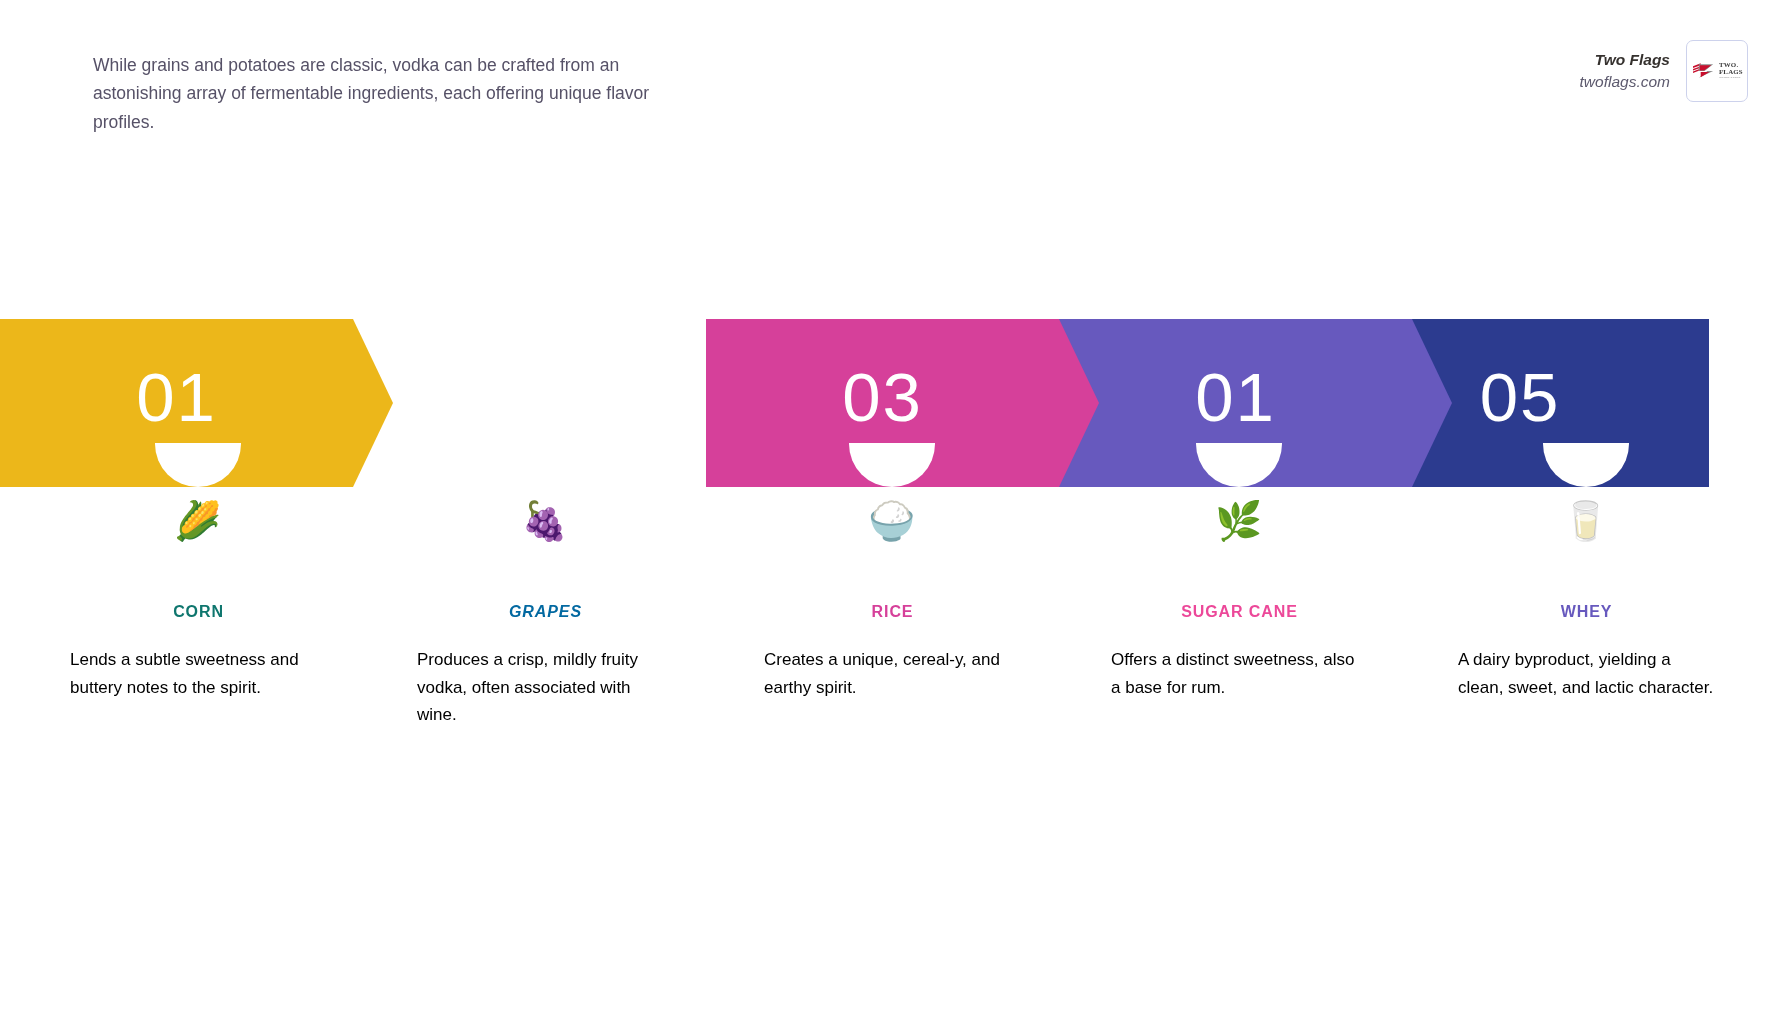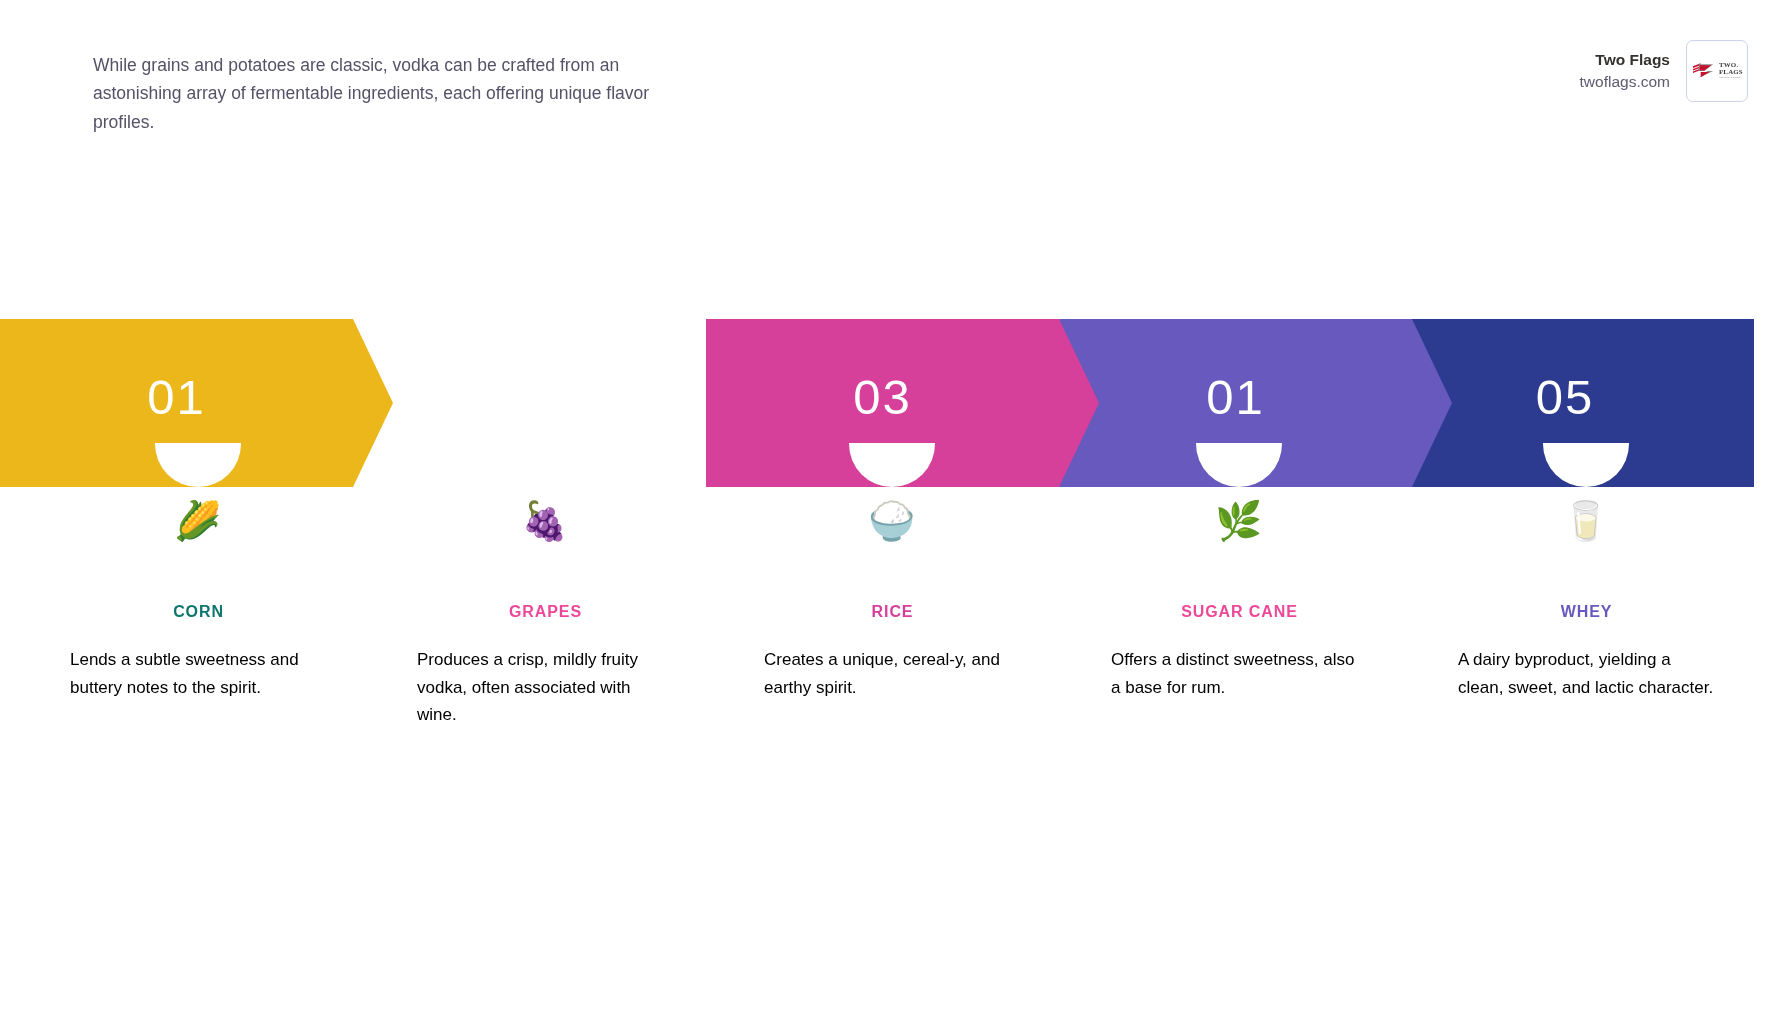--- a/index.html
+++ b/index.html
@@ -20,21 +20,21 @@
   }
   .subtitle {
     margin-top: 17px; font-size: 17.5px; line-height: 1.62;
     color: #565167; max-width: 615px; font-weight: 400; margin-left: 47px;
   }
 
   .brand {
     position: absolute; right: 42px; top: 40px;
     display: flex; align-items: center; gap: 16px;
   }
-  .brand-text { text-align: right; }
+  .brand-text { text-align: right; font-style: italic; }
   .brand-name { font-size: 15.5px; font-weight: 700; color: #35312e; line-height: 1.45; }
   .brand-url  { font-size: 15.5px; font-weight: 400; color: #5d5a6e; line-height: 1.45; }
   .brand-logo {
     width: 62px; height: 62px; border: 1px solid #cdd2ec; border-radius: 7px;
     background: #fff; display: flex; align-items: center; justify-content: center;
   }
   .logo-inner { display: flex; align-items: center; gap: 2px; transform: scale(0.96); }
   .logo-mark { width: 26px; height: 20px; }
   .logo-words { display: flex; flex-direction: column; line-height: 1; }
   .logo-words .lw1, .logo-words .lw2 {
@@ -66,43 +66,43 @@
   .emoji { font-size: 38px; line-height: 1; height: 46px;
            display: flex; align-items: center; justify-content: center; }
   .card-label {
     margin-top: 59px; font-size: 16px; font-weight: 700;
     letter-spacing: .9px; text-transform: uppercase;
   }
   .card-desc {
     margin-top: 25px; font-size: 17px; line-height: 1.63;
     color: #000000; text-align: left; padding: 0 2px;
   }
-  .l1 { color: #0f766e; } .l2 { color: #ec4899; } .l3 { color: #D6409A; }
+  .l1 { color: #0f766e; } .l2 { color: #0369a1; font-style: italic; } .l3 { color: #D6409A; }
   .l4 { color: #ec4899; } .l5 { color: #6759BE; }
 
   
   .ribbon { position: absolute; left: 0; top: 319px; width: 1790px; height: 168px; }
   .seg {
     position: absolute; top: 0; height: 168px;
     display: flex; align-items: center; justify-content: center;
   }
   .seg-num {
-    color: #ffffff; font-size: 49px; font-weight: 300;
+    color: #ffffff; font-size: 69px; font-weight: 300;
     letter-spacing: 2px; line-height: 1; position: relative;
     transform: translateY(-6px);
   }
   .s1 { left: 0;      width: 393px; background: #ECB71A; z-index: 5;
         clip-path: polygon(0 0, 353px 0, 393px 84px, 353px 168px, 0 168px); }
   .s2 { left: 353px;  width: 393px; background: #F48000; z-index: 4;
         clip-path: polygon(0 0, 353px 0, 393px 84px, 353px 168px, 0 168px); }
   .s3 { left: 706px;  width: 393px; background: #D6409A; z-index: 3;
         clip-path: polygon(0 0, 353px 0, 393px 84px, 353px 168px, 0 168px); }
   .s4 { left: 1059px; width: 393px; background: #6759BE; z-index: 2;
         clip-path: polygon(0 0, 353px 0, 393px 84px, 353px 168px, 0 168px); }
-  .s5 { left: 1376px; width: 378px; background: #2C3B8F; z-index: 1; }
+  .s5 { left: 1331px; width: 378px; background: #2C3B8F; z-index: 1; }
   .s1 .seg-num, .s2 .seg-num, .s3 .seg-num, .s4 .seg-num { transform: translate(-20px,-6px); }
 
   
   .notch {
     position: absolute; top: 443px; width: 86px; height: 44px;
     background: #ffffff; border-radius: 0 0 50px 50px; z-index: 6;
   }
   .n1 { left: 155px; } .n2 { left: 502px; } .n3 { left: 849px; }
   .n4 { left: 1196px; } .n5 { left: 1543px; }
 </style>

